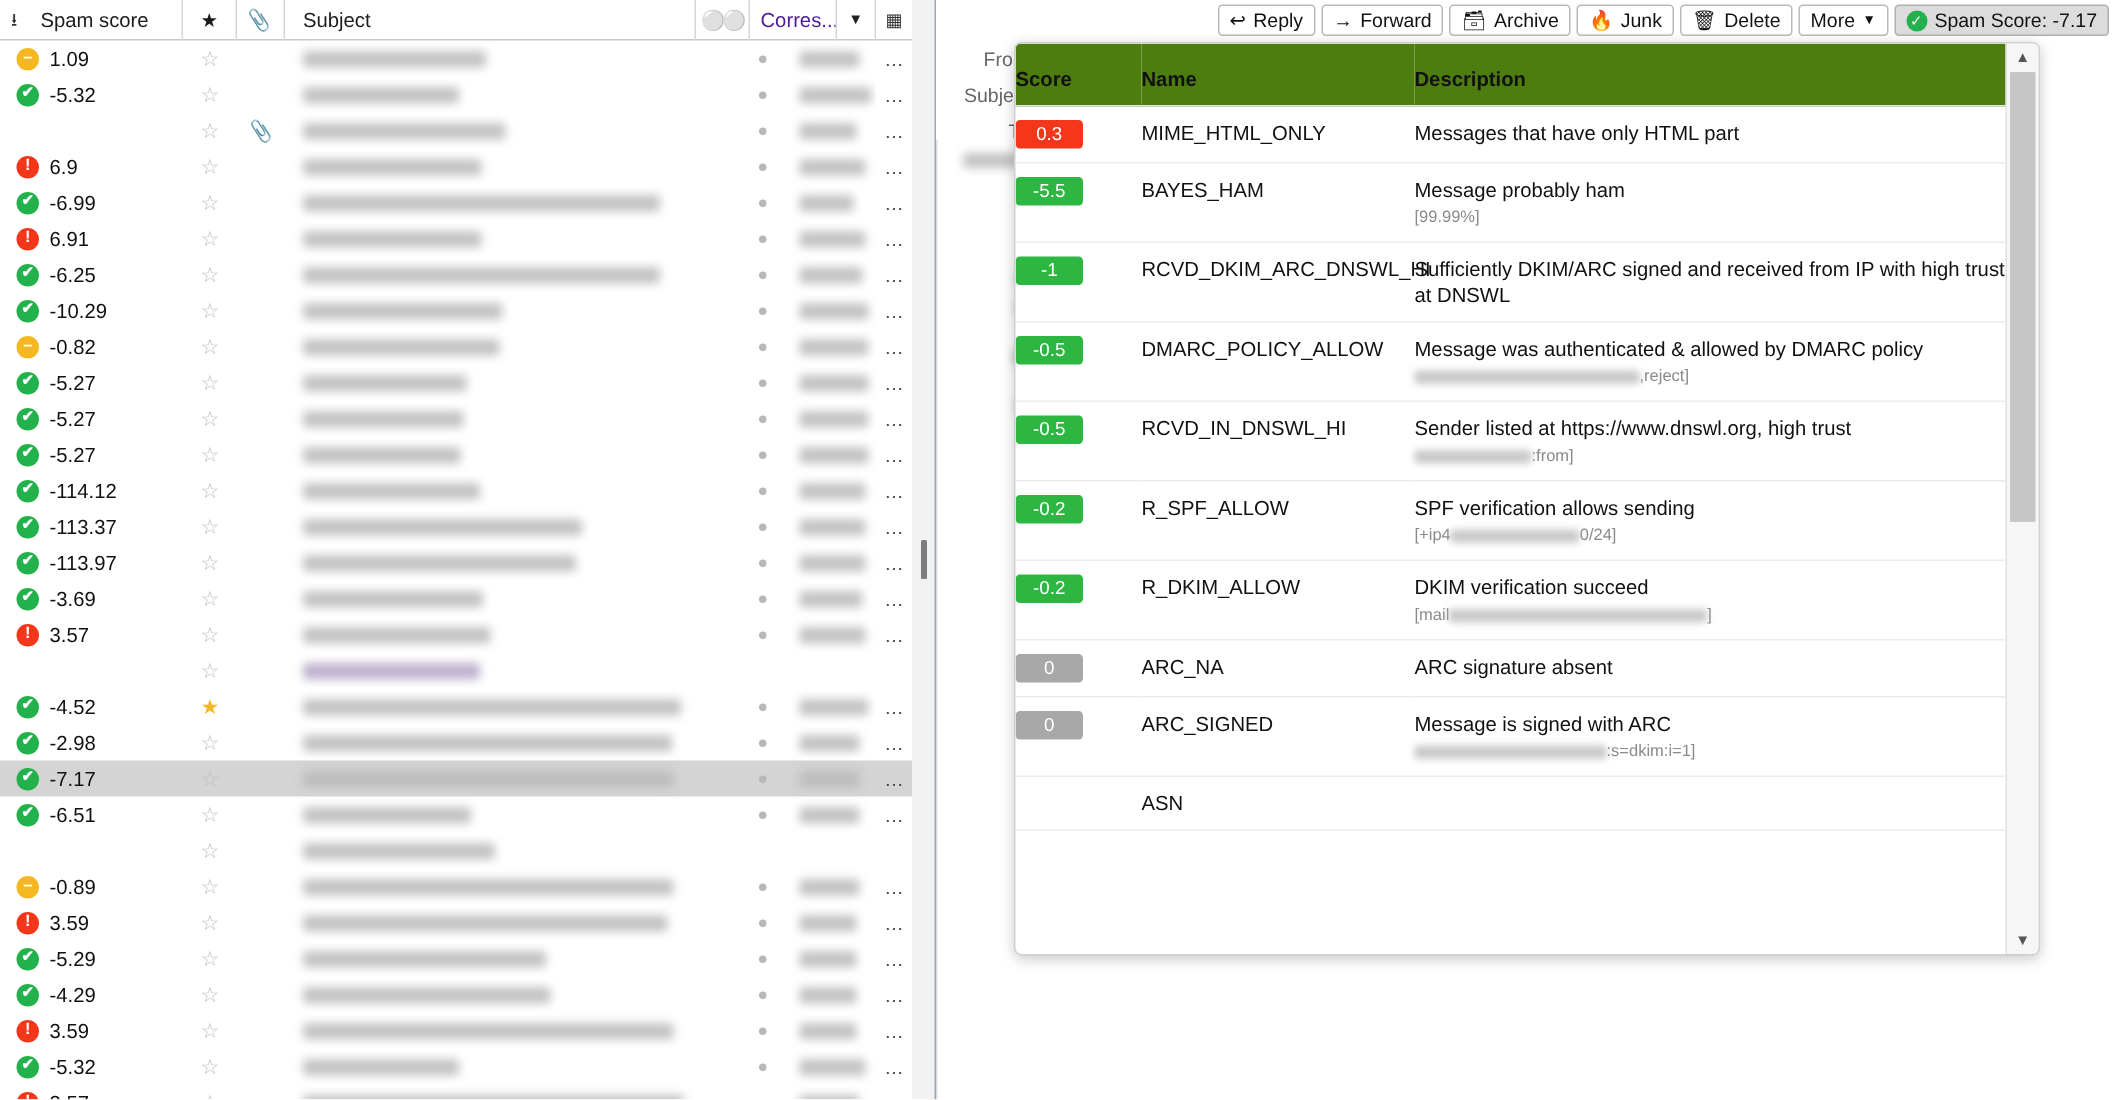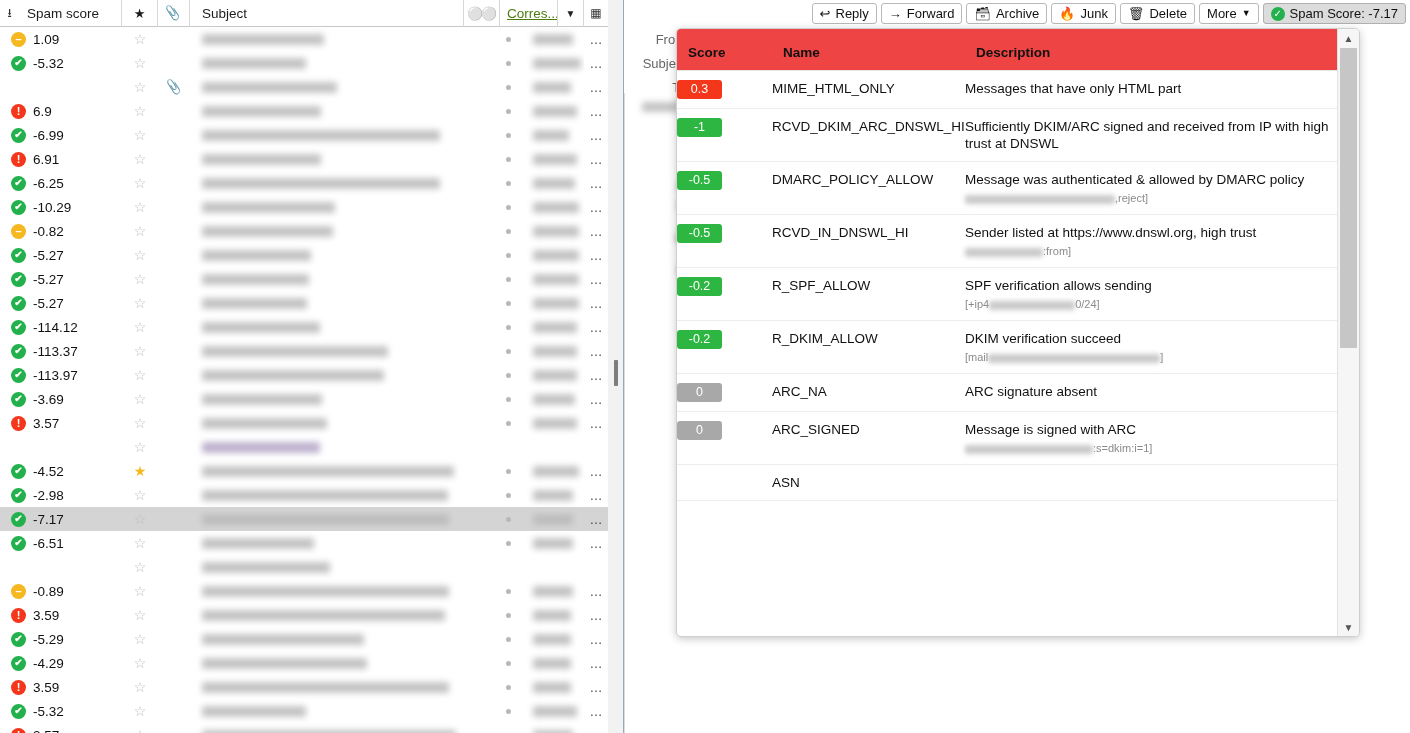--- a/index.html
+++ b/index.html
@@ -29,21 +29,21 @@
     font-size: 13.5px; color: #1c1c1c;
   }
   .hcell { box-sizing: border-box; height: 27px; display: flex; align-items: center;
            border-right: 1px solid #d7d7d7; padding: 0 6px; white-space: nowrap; overflow: hidden; }
   .hcell.first { width: 19px; padding: 0; justify-content: center; border-right: none; }
   .hcell.score { width: 103px; padding-left: 8px; }
   .hcell.star  { width: 36px; justify-content: center; }
   .hcell.attach{ width: 32px; justify-content: center; }
   .hcell.subject { flex: 1 1 auto; padding-left: 12px; }
   .hcell.thread { width: 36px; justify-content: center; }
-  .hcell.corres { width: 58px; padding-left: 7px; color: #4d7c0f; text-decoration: underline; }
+  .hcell.corres { width: 58px; padding-left: 7px; color: #4c1d95; }
   .hcell.sortarrow { width: 26px; justify-content: center; border-right: 1px solid #d7d7d7;}
   .hcell.colpick { width: 24px; justify-content: center; border-right: none; }
 
   .ico-thread { font-size: 12px; color: #333; line-height: 1; }
   .ico-star-h { font-size: 13px; color: #1a1a1a; }
   .ico-clip-h { font-size: 13px; color: #1a1a1a; transform: rotate(8deg); }
   .ico-glasses { letter-spacing: -2px; font-size: 13px; color: #333; }
   .ico-chev { font-size: 10px; color: #222; }
   .ico-colpick { font-size: 12px; color: #333; }
 
@@ -129,21 +129,21 @@
     background: #fff;
     border: 1px solid #cfcfcf;
     border-radius: 5px;
     box-shadow: 0 2px 9px rgba(0,0,0,.22);
     overflow: hidden;
   }
   #popup-scrollview { position: absolute; left: 0; top: 0; right: 21px; bottom: 0; overflow: hidden; }
   table.spamtbl { border-collapse: collapse; width: 100%; table-layout: fixed; }
   table.spamtbl th {
     text-align: left; font-size: 13.5px; font-weight: bold; color: #111;
-    padding: 16px 0 10px 11px; border-bottom: 1px solid #e6e6e6; background: #ef4444;
+    padding: 16px 0 10px 0; border-bottom: 1px solid #e6e6e6; background: #4d7c0f;
   }
   table.spamtbl td { border-bottom: 1px solid #ececec; vertical-align: top; padding: 9px 0; }
   .col-score { width: 84px; }
   .col-name  { width: 182px; }
   .col-desc  { width: auto; margin-top: 24px; }
   th.col-score { padding-left: 26px; }
   th.col-name  { padding-left: 3px; }
   th.col-desc  { padding-left: 10px; }
   td.col-score { padding-left: 26px; }
   td.col-name  { padding-left: 3px; font-size: 13.5px; color: #111; line-height: 17px; white-space: nowrap; }
@@ -916,20 +916,25 @@
             <th class="col-score">Score</th>
             <th class="col-name">Name</th>
             <th class="col-desc">Description</th>
           </tr>
         </thead>
         <tbody id="spam-rows">
             <tr>
               <td class="col-score"><span class="pill pos">0.3</span></td>
               <td class="col-name">MIME_HTML_ONLY</td>
               <td class="col-desc"><span>Messages that have only HTML part</span></td>
+            </tr>
+            <tr>
+              <td class="col-score"><span class="pill neg">-5.5</span></td>
+              <td class="col-name">BAYES_HAM</td>
+              <td class="col-desc"><span>Message probably ham</span><span class="sub">[99.99%]</span></td>
             </tr>
             <tr>
               <td class="col-score"><span class="pill neg">-1</span></td>
               <td class="col-name">RCVD_DKIM_ARC_DNSWL_HI</td>
               <td class="col-desc"><span>Sufficiently DKIM/ARC signed and received from IP with high trust at DNSWL</span></td>
             </tr>
             <tr>
               <td class="col-score"><span class="pill neg">-0.5</span></td>
               <td class="col-name">DMARC_POLICY_ALLOW</td>
               <td class="col-desc"><span>Message was authenticated &amp; allowed by DMARC policy</span><span class="sub"><span class="blur" style="width: 150px;"></span>,reject]</span></td>

